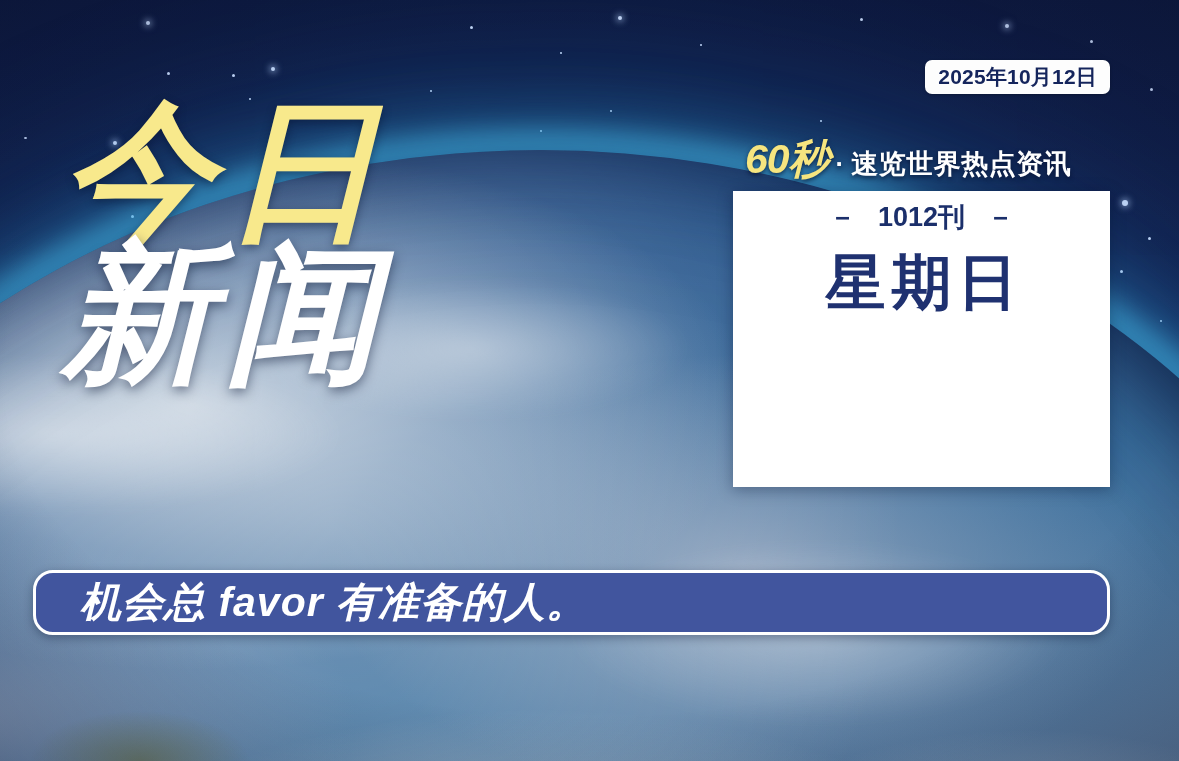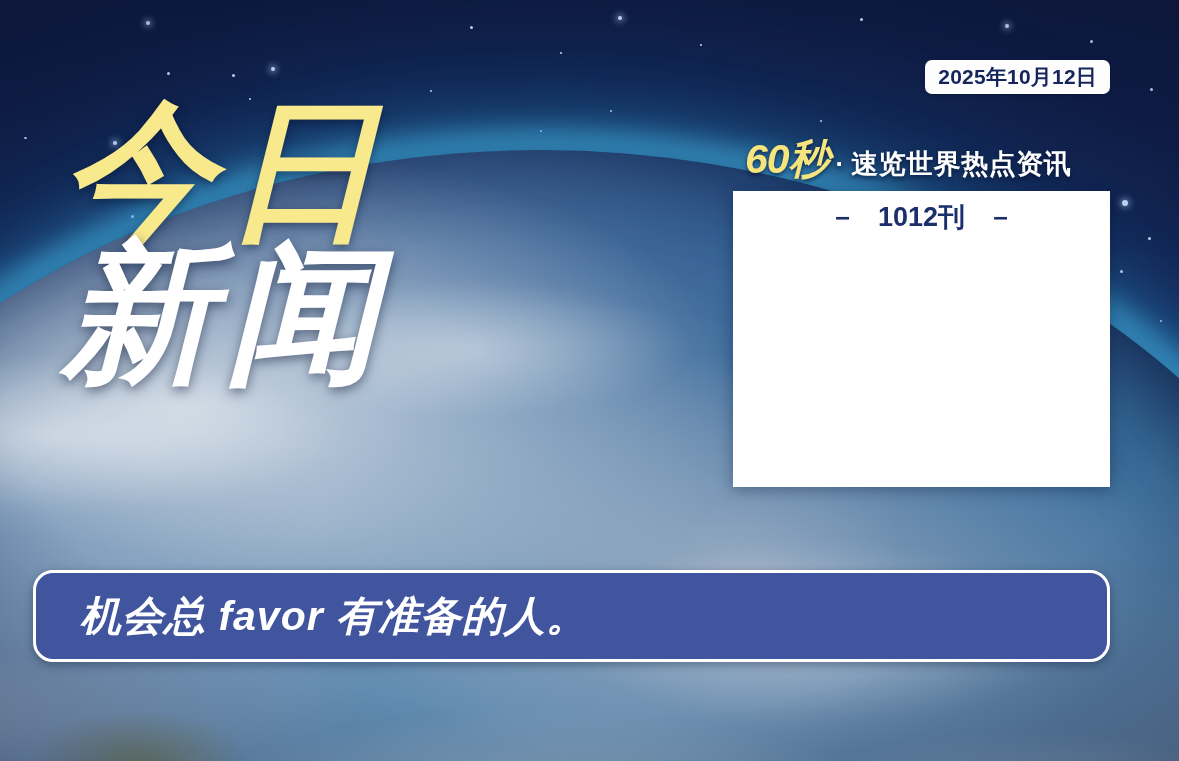--- a/index.html
+++ b/index.html
@@ -201,21 +201,21 @@
   }
   .title-line.two{
     color:#ffffff;
     margin-top:-8px;
     text-shadow:0 4px 12px rgba(5,15,45,.5);
   }
 
   
   .quote-bar{
     position:absolute; left:33px; top:570px;
-    width:1077px; height:92px;
+    width:1077px; height:65px;
     background:#41559e;
     border:3px solid #ffffff;
     border-radius:20px;
     display:flex; align-items:center;
     padding-left:44px;
     box-shadow:0 3px 10px rgba(5,15,45,.35);
   }
   .quote-text{
     color:#ffffff;
     font-size:41px;
@@ -307,19 +307,20 @@
     <div class="title-line one">今日</div>
     <div class="title-line two">新闻</div>
   </div>
 
   <div class="info-card">
     <div class="issue-row">
       <span class="issue-dash">－</span>
       <span>1012刊</span>
       <span class="issue-dash">－</span>
     </div>
+    <div class="card-weekday">星期日</div>
   </div>
 
   <div class="quote-bar">
     <span class="quote-text">机会总 favor 有准备的人。</span>
   </div>
 
 </div>
 
 </body></html>

